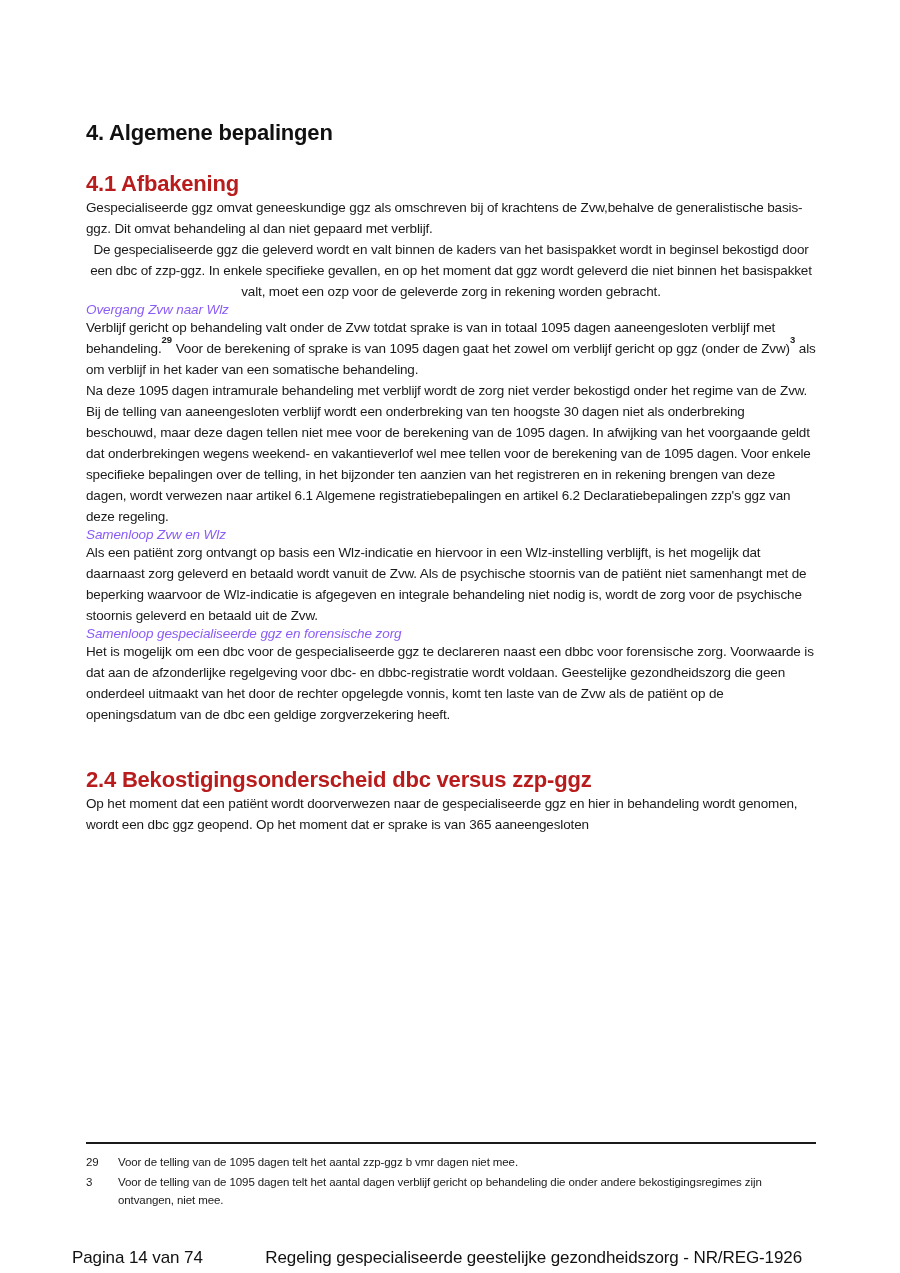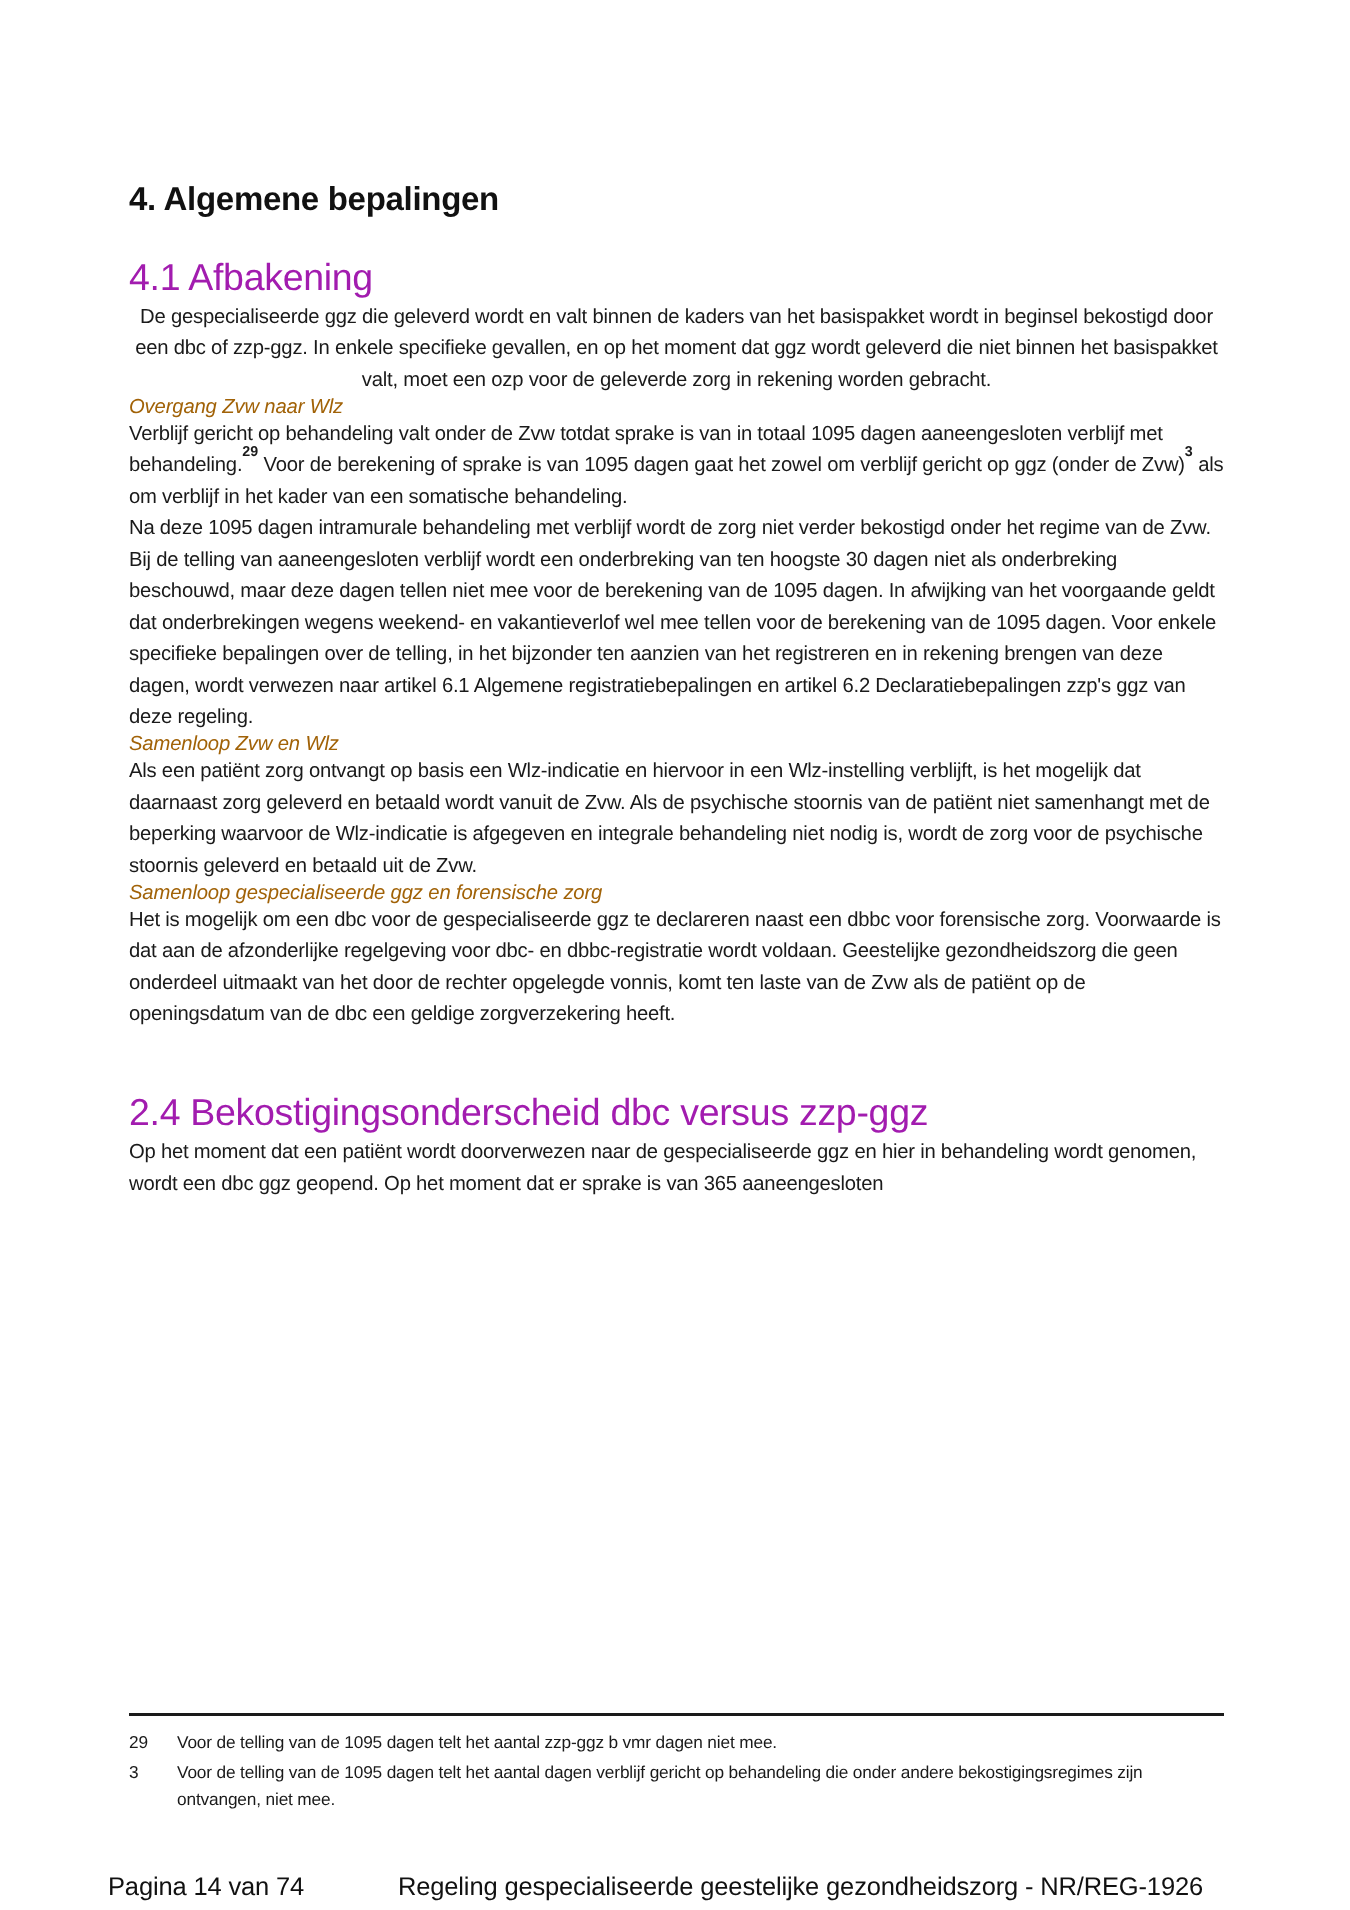--- a/index.html
+++ b/index.html
@@ -26,41 +26,41 @@
   }
   h1.doc-h1 {
     margin: 0;
     font-size: 22px;
     font-weight: 700;
     letter-spacing: -0.2px;
     color: #111111;
   }
   h2.doc-h2 {
     margin: 0;
-    font-size: 25px;
-    font-weight: 400;
+    font-size: 22px;
+    font-weight: 700;
     letter-spacing: -0.2px;
-    color: #a21caf;
+    color: #b91c1c;
   }
   h2.h2-41 { margin-top: 25px; }
   h2.h2-42 { margin-top: 42px; }
   p.body-p {
     margin: 0;
     font-size: 13.5px;
     line-height: 21px;
     letter-spacing: -0.15px;
     color: #1a1a1a;
   }
   h3.sub-h {
     margin: 0;
     font-size: 13.5px;
     font-weight: 400;
     font-style: italic;
     letter-spacing: -0.1px;
-    color: #a16207;
+    color: #8b5cf6;
   }
   .mt-p-first   { margin-top: 20px; }
   .mt-p-follow  { margin-top: 9px; text-align: center; }
   .mt-sub-1     { margin-top: 30px; }
   .mt-after-sub { margin-top: 11px; }
   .mt-gap-big   { margin-top: 47px; }
   .mt-gap-med   { margin-top: 32px; }
   .mt-sub-2     { margin-top: 31px; }
   .mt-sub-3     { margin-top: 34px; }
   sup.fn-ref {
@@ -109,20 +109,21 @@
 </head>
 <body>
 
 <div class="page">
   <div class="content">
 
     <h1 class="doc-h1">4. Algemene bepalingen</h1>
 
     <h2 class="doc-h2 h2-41">4.1 Afbakening</h2>
 
+    <p class="body-p mt-p-first">Gespecialiseerde ggz omvat geneeskundige ggz als omschreven bij of krachtens de Zvw,behalve de generalistische basis-ggz. Dit omvat behandeling al dan niet gepaard met verblijf.</p>
 
     <p class="body-p mt-p-follow">De gespecialiseerde ggz die geleverd wordt en valt binnen de kaders van het basispakket wordt in beginsel bekostigd door een dbc of zzp-ggz. In enkele specifieke gevallen, en op het moment dat ggz wordt geleverd die niet binnen het basispakket valt, moet een ozp voor de geleverde zorg in rekening worden gebracht.</p>
 
     <h3 class="sub-h mt-sub-1">Overgang Zvw naar Wlz</h3>
 
     <p class="body-p mt-after-sub"><span>Verblijf gericht op behandeling valt onder de Zvw totdat sprake is van in totaal 1095 dagen aaneengesloten verblijf met behandeling.</span><sup class="fn-ref">29</sup><span> Voor de berekening of sprake is van 1095 dagen gaat het zowel om verblijf gericht op ggz (onder de Zvw)</span><sup class="fn-ref">3</sup><span> als om verblijf in het kader van een somatische behandeling.</span></p>
 
     <p class="body-p mt-gap-big">Na deze 1095 dagen intramurale behandeling met verblijf wordt de zorg niet verder bekostigd onder het regime van de Zvw.</p>
 
     <p class="body-p mt-gap-med">Bij de telling van aaneengesloten verblijf wordt een onderbreking van ten hoogste 30 dagen niet als onderbreking beschouwd, maar deze dagen tellen niet mee voor de berekening van de 1095 dagen. In afwijking van het voorgaande geldt dat onderbrekingen wegens weekend- en vakantieverlof wel mee tellen voor de berekening van de 1095 dagen. Voor enkele specifieke bepalingen over de telling, in het bijzonder ten aanzien van het registreren en in rekening brengen van deze dagen, wordt verwezen naar artikel 6.1 Algemene registratiebepalingen en artikel 6.2 Declaratiebepalingen zzp's ggz van deze regeling.</p>

